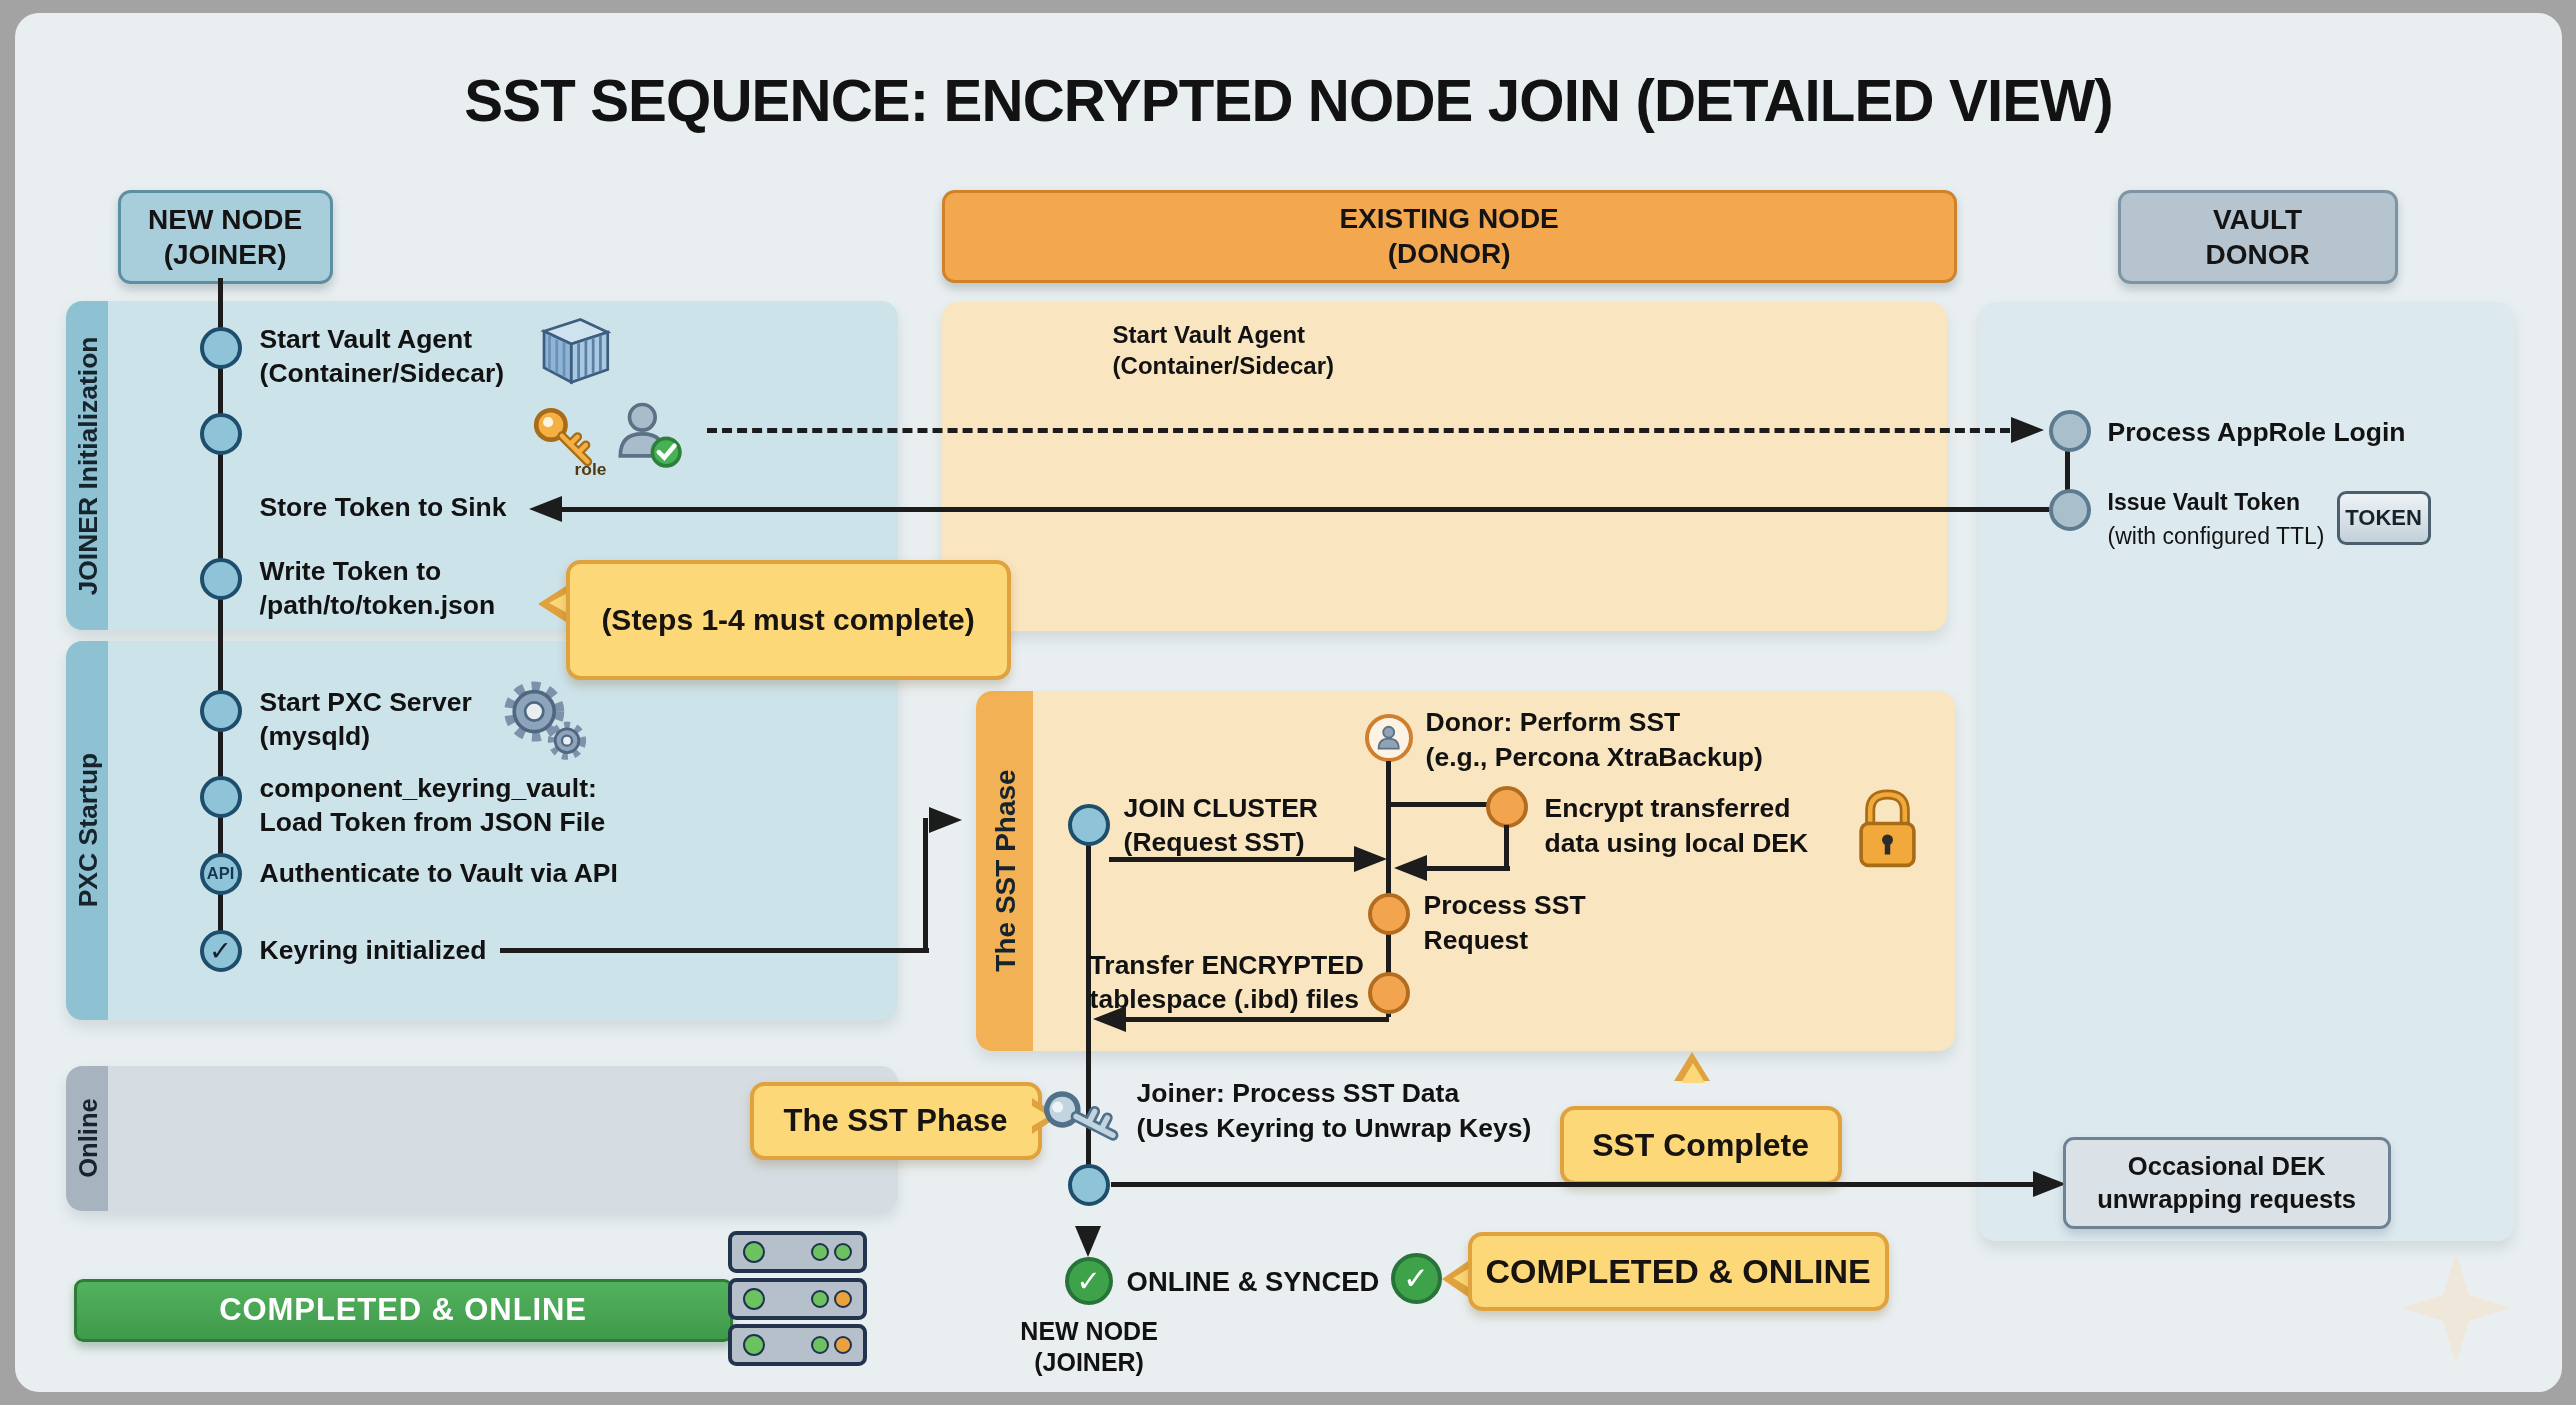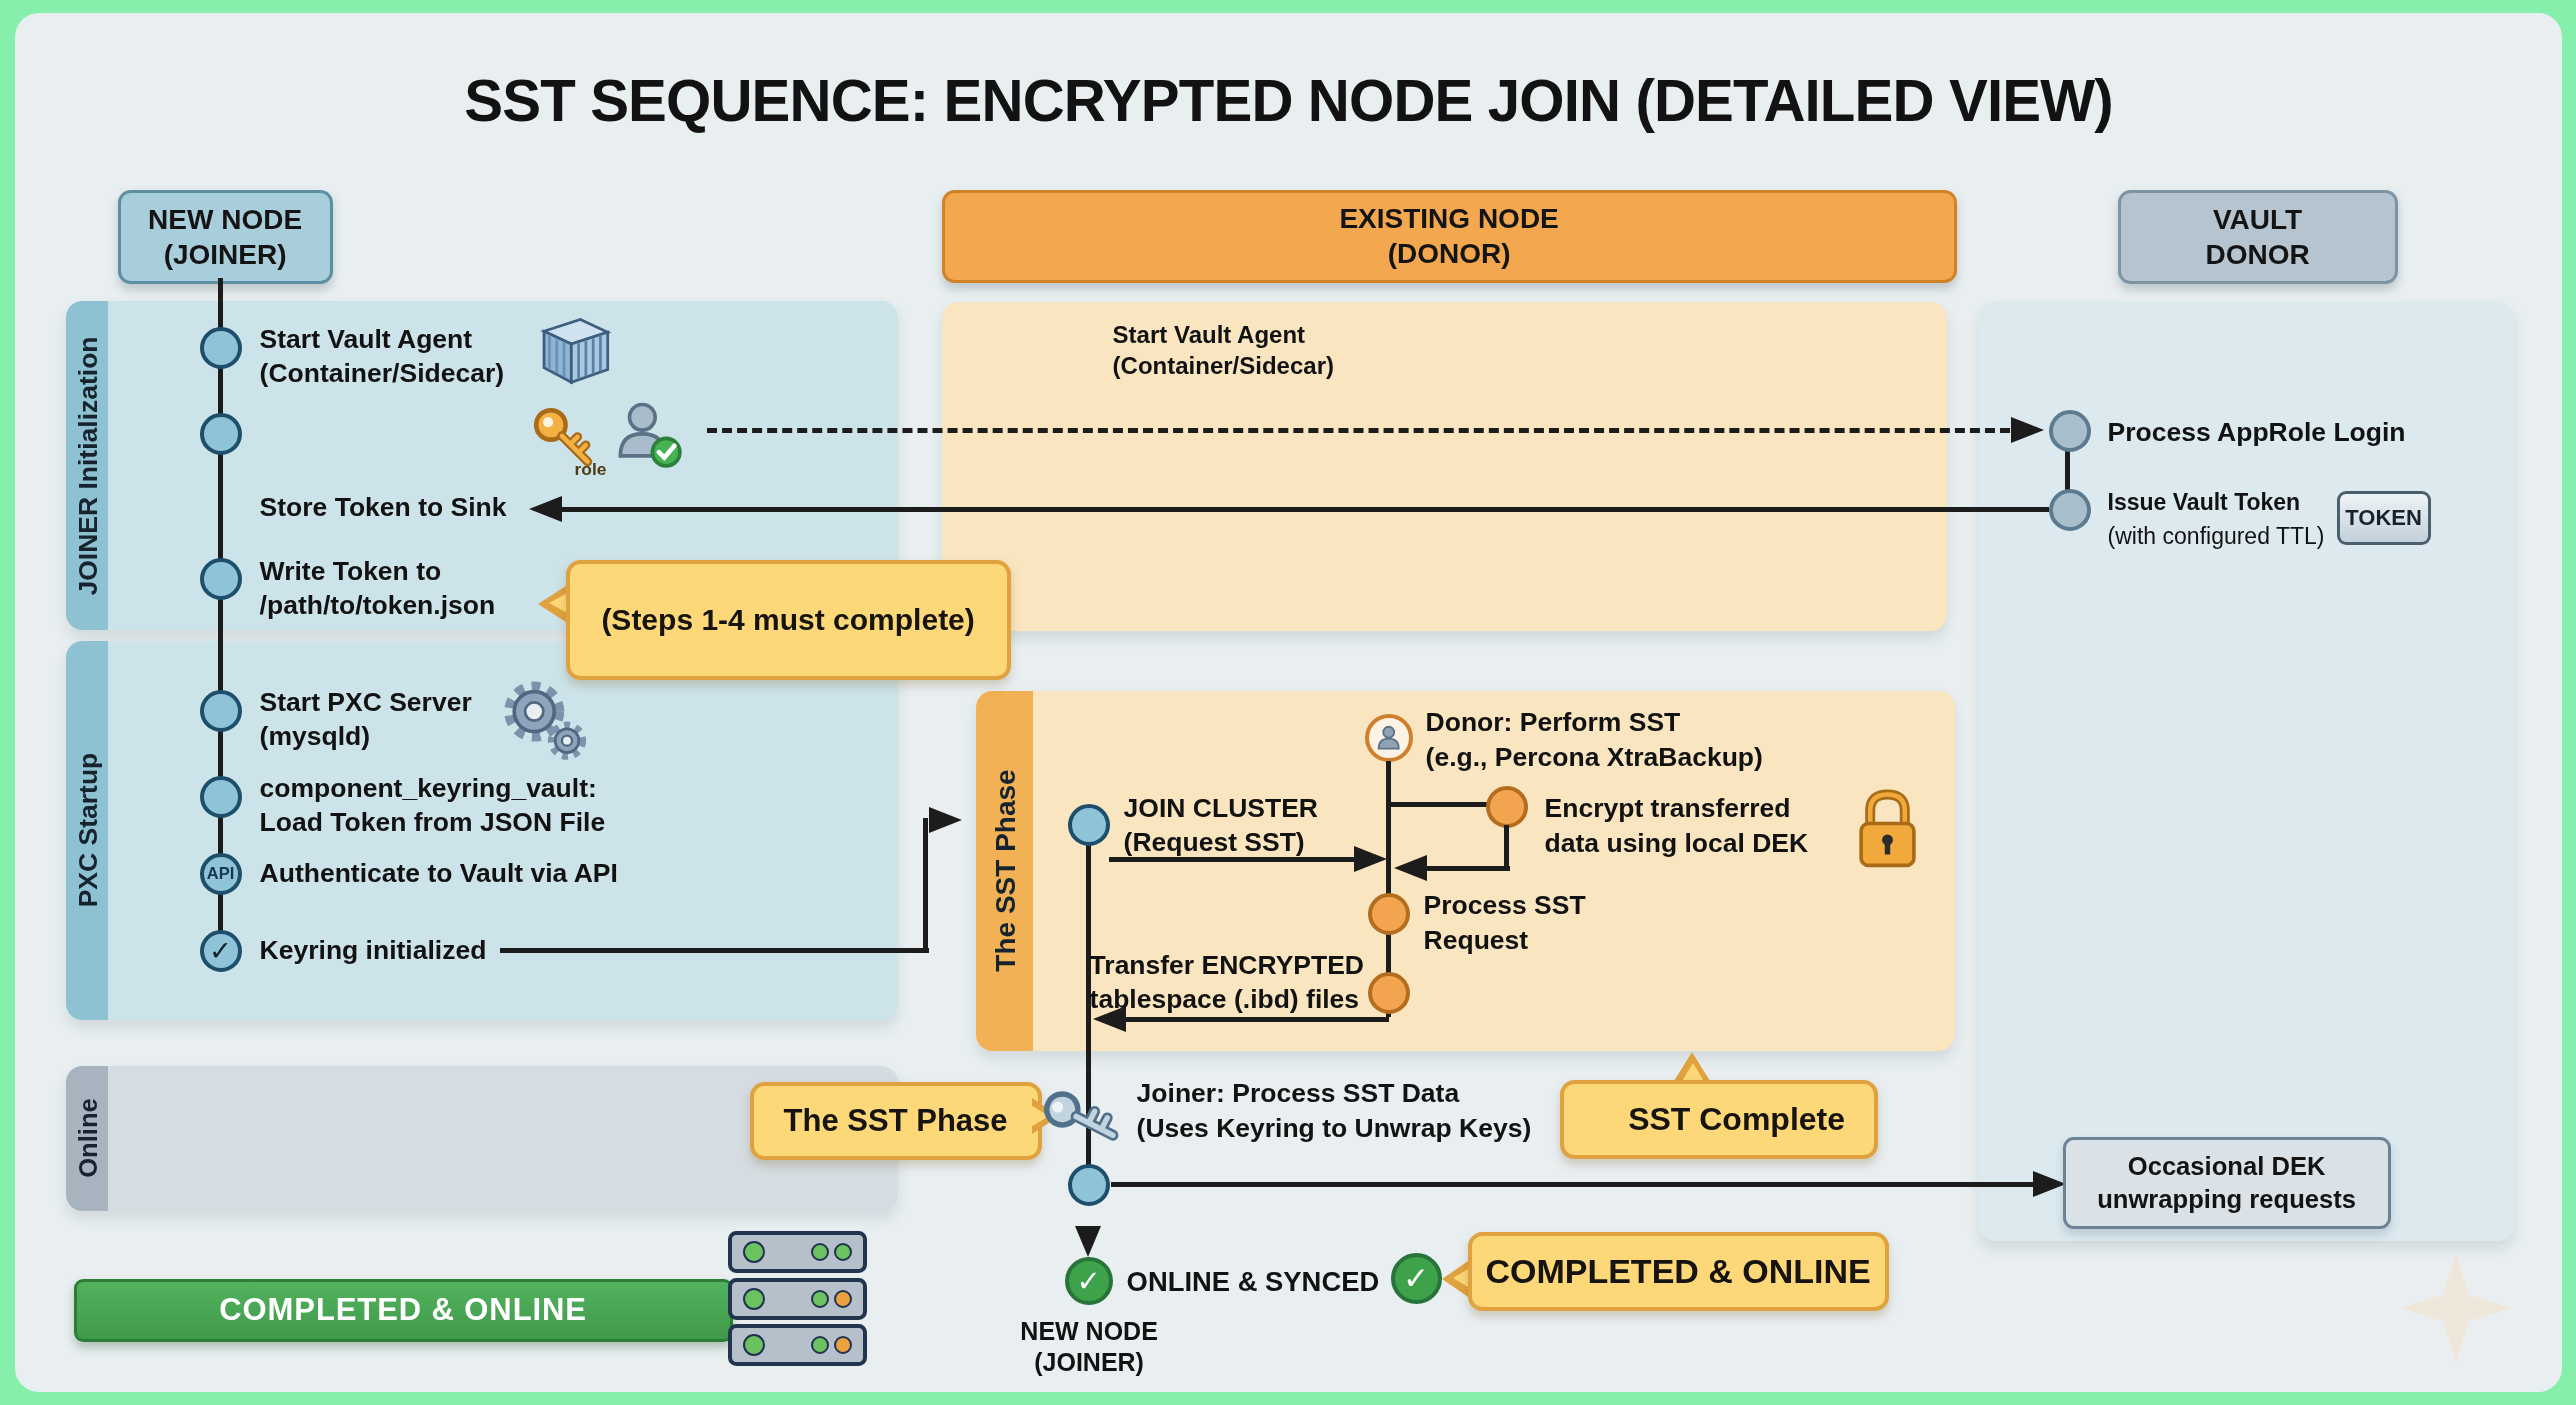--- a/index.html
+++ b/index.html
@@ -1,16 +1,16 @@
 <!DOCTYPE html>
 <html style="font-size:14.6px"><head>
 <meta charset="utf-8">
 <style>
   html,body{margin:0;padding:0;background:#f7fafb;}
-  #stage{position:relative;width:2576px;height:1405px;background:#86efac;overflow:hidden;
+  #stage{position:relative;width:2576px;height:1405px;background:#a3a3a3;overflow:hidden;
          font-family:"Liberation Sans","DejaVu Sans",sans-serif;}
   #canvas{position:absolute;left:14.6px;top:12.8px;width:2547px;height:1379px;background:#e9eff1;border-radius:24px;}
   .abs{position:absolute;}
   .txt{position:absolute;font-weight:bold;color:#121212;white-space:nowrap;}
   .line{position:absolute;background:#1c1c1c;}
   .dashline{position:absolute;height:0;border-top:5.5px dashed #1c1c1c;}
   .arrow{position:absolute;width:0;height:0;}
   .arrow.r{border-top:13.7px solid transparent;border-bottom:13.7px solid transparent;border-left:33px solid #1c1c1c;}
   .arrow.l{border-top:13.7px solid transparent;border-bottom:13.7px solid transparent;border-right:33px solid #1c1c1c;}
   .arrow.d{border-left:13.7px solid transparent;border-right:13.7px solid transparent;border-top:31px solid #1c1c1c;}
@@ -250,21 +250,21 @@
     <path d="M40 40 L72 72 M62 62 L72 52 M51 51 L61 41" stroke="#51708a" stroke-width="12" fill="none" stroke-linecap="round"></path>
     <path d="M40 40 L72 72 M62 62 L72 52 M51 51 L61 41" stroke="#c2d4e0" stroke-width="6" fill="none" stroke-linecap="round"></path>
   </svg>
   <div class="txt" style="left:1122px;top:1063px;font-size:26.5px;line-height:35px;">
     <div>Joiner: Process SST Data</div>
     <div>(Uses Keyring to Unwrap Keys)</div>
   </div>
 
   <div class="ptr" style="left:1659px;top:1039px;border-left:18.3px solid transparent;border-right:18.3px solid transparent;border-bottom:29px solid #dfa23e;"></div>
   <div class="ptr" style="left:1666px;top:1050px;border-left:12px solid transparent;border-right:12px solid transparent;border-bottom:20px solid #fcd878;"></div>
-  <div class="callout" style="left:1545px;top:1067px;width:274px;height:71px;font-size:32px;padding-left:36px;">
+  <div class="callout" style="left:1545px;top:1093px;width:274px;height:71px;font-size:32px;">
     <span>SST Complete</span>
   </div>
 
   <div class="circle c-blue" style="left:1053px;top:1151px;width:42px;height:42px;"></div>
   <div class="line" style="left:1096px;top:1169px;width:933px;height:5.5px;"></div>
   <div class="arrow r" style="left:2018px;top:1158px;"></div>
   <div class="infobox" style="left:2048px;top:1124px;width:322px;height:86px;font-size:25.6px;line-height:33px;">
     <span>Occasional DEK</span>
     <span>unwrapping requests</span>
   </div>

